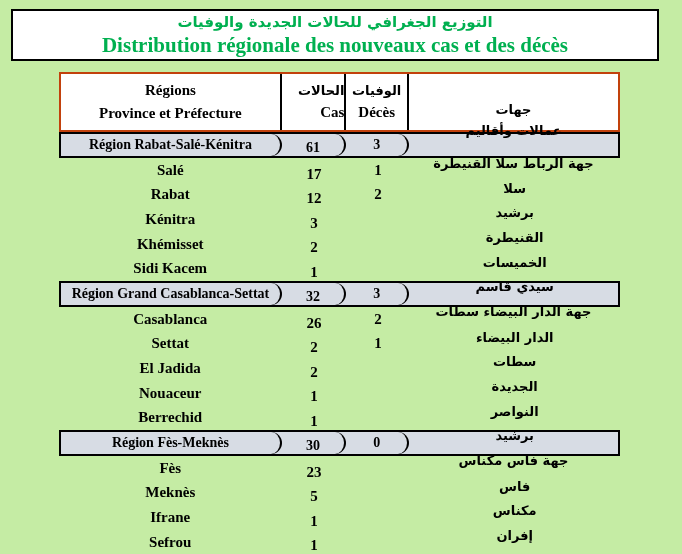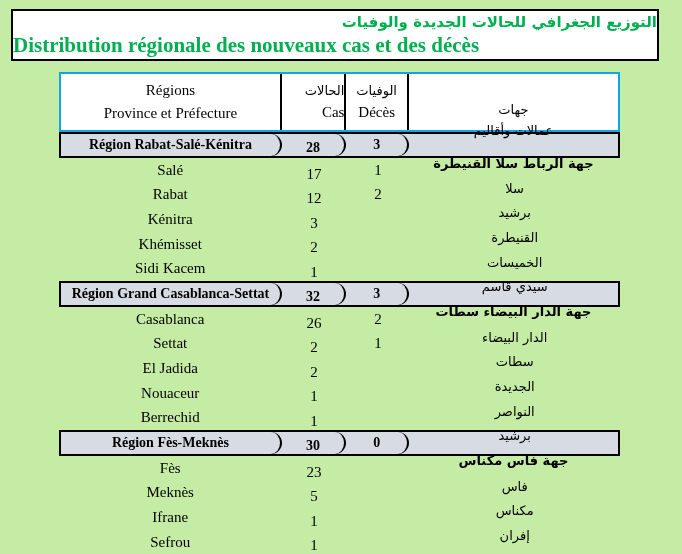--- a/index.html
+++ b/index.html
@@ -10,21 +10,21 @@
     overflow: hidden;
     font-family: "Liberation Serif", serif;
     color: #000;
   }
   .title-box {
     position: absolute; left: 11px; top: 9px;
     width: 648px; height: 52px;
     background: #ffffff;
     border: 2px solid #000;
     display: flex; flex-direction: column;
-    justify-content: center;
+    align-items: center; justify-content: center;
     gap: 1px;
   }
   .title-ar {
     direction: rtl;
     font-family: "DejaVu Sans", sans-serif;
     font-weight: 700; font-size: 15px; line-height: 1.25;
     color: #00b050;
   }
   .title-fr {
     font-family: "Liberation Serif", serif;
@@ -37,32 +37,32 @@
     display: flex; align-items: center; justify-content: center;
     text-align: center; height: 100%;
   }
   .c1 { width: 226px; }
   .c2 { width: 66px; align-items: flex-end; }
   .c3 { width: 64px; }
   .c4 { width: 214px; margin-top: 18px; }
   .ar { direction: rtl; font-family: "DejaVu Sans", sans-serif; font-size: 13px; }
   .header-row {
     height: 60px; background: #ffffff;
-    border: 2px solid #0ea5e9;
-    font-weight: 400; font-size: 15px;
+    border: 2px solid #c2410c;
+    font-weight: 700; font-size: 15px;
   }
   .header-row .cell { flex-direction: column; justify-content: space-evenly; padding: 3px 0; }
   .header-row .c1, .header-row .c2, .header-row .c3 { border-right: 2px solid #000; }
   .region-row {
     height: 26px; background: #d7dce4;
     border: 2px solid #000;
     font-weight: 700; font-size: 14px;
   }
   .region-row .c1, .region-row .c2, .region-row .c3 { border-right: 2px solid #000; border-radius: 11px; }
-  .sub-row { height: 24.6px; font-size: 15px; }
+  .sub-row { height: 24.6px; font-size: 15px; font-weight: bold; }
   .sub-row .ar { font-size: 13px; }
 </style>
 </head>
 <body>
 
 <div class="title-box">
   <div class="title-ar">التوزيع الجغرافي للحالات الجديدة والوفيات</div>
   <div class="title-fr">Distribution régionale des nouveaux cas et des décès</div>
 </div>
 
@@ -82,21 +82,21 @@
       <span>Décès</span>
     </div>
     <div class="cell c4">
       <span class="ar">جهات</span>
       <span class="ar">عمالات وأقاليم</span>
     </div>
   </div>
 
   <div class="trow region-row">
     <div class="cell c1">Région Rabat-Salé-Kénitra</div>
-    <div class="cell c2">28</div>
+    <div class="cell c2">61</div>
     <div class="cell c3">3</div>
     <div class="cell c4 ar">جهة الرباط سلا القنيطرة</div>
   </div>
   <div class="trow sub-row">
     <div class="cell c1">Salé</div>
     <div class="cell c2">17</div>
     <div class="cell c3">1</div>
     <div class="cell c4 ar">سلا</div>
   </div>
   <div class="trow sub-row">

